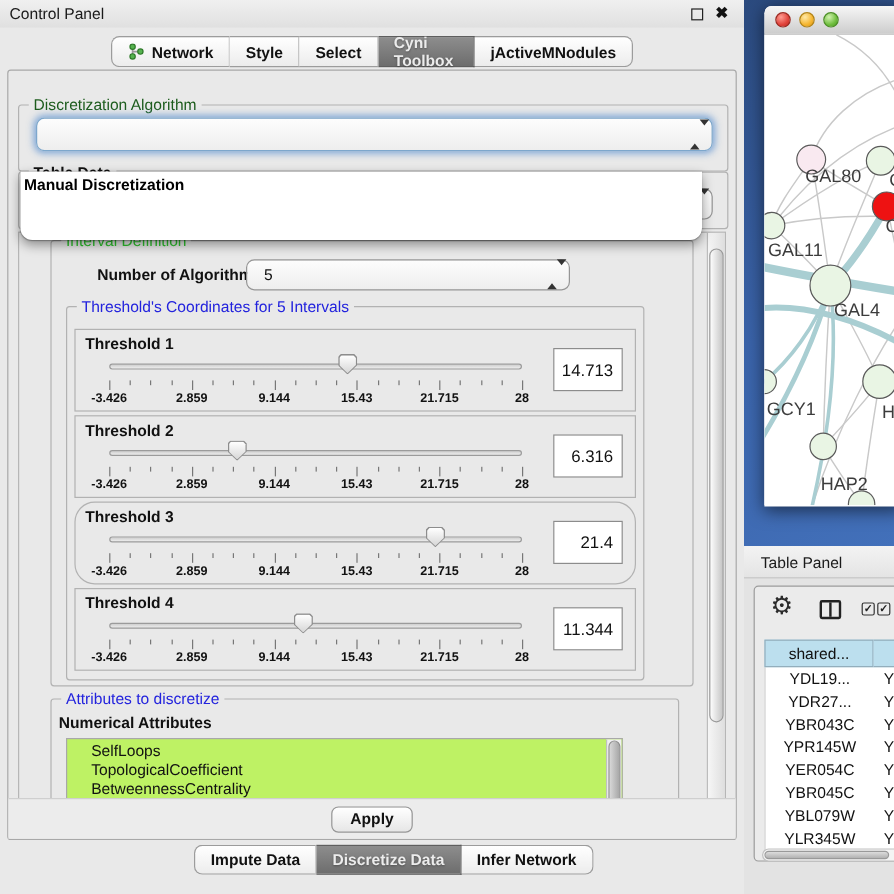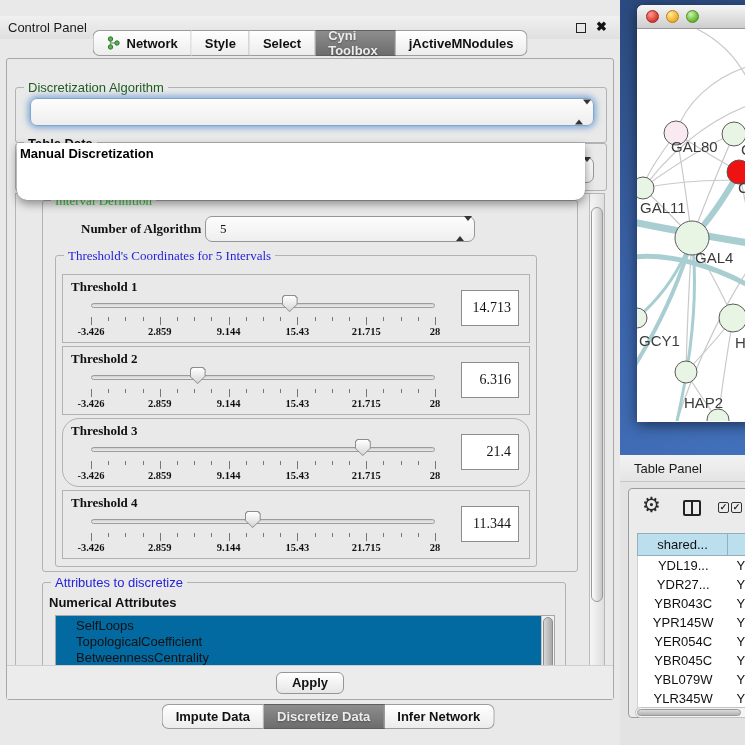--- a/index.html
+++ b/index.html
@@ -3,21 +3,21 @@
 <meta charset="utf-8">
 <style>
   * { box-sizing: border-box; margin: 0; padding: 0; }
   html,body { width:745px; height:745px; }
   body {
     position: relative; overflow: hidden;
     font-family: "Liberation Sans", sans-serif;
     background: #e9e9e9; color:#111;
   }
   
-  .titlebar { position:absolute; left:0; top:16px; width:620px; height:23px;
+  .titlebar { position:absolute; left:0; top:0; width:620px; height:23px;
     background: linear-gradient(#f0f0f0,#e0e0e0); }
   .titlebar .t { position:absolute; left:8px; top:4px; font-size:13px; color:#1a1a1a; }
   .float-btn { position:absolute; left:576px; top:7px; width:10px; height:10px; border:1.5px solid #222; background:transparent; }
   .close-btn { position:absolute; left:596px; top:3px; font-size:13px; font-weight:bold; color:#111; }
 
   .tabbar { position:absolute; display:flex; height:26px; }
   .tabbar.top { top:30px; left:310px; transform:translateX(-50%); }
   .tabbar.bottom { top:704px; left:328px; transform:translateX(-50%); height:25px; }
   .seg { display:flex; align-items:center; gap:6px; padding:0 13px; font-size:13px; font-weight:600;
     color:#111; background:linear-gradient(#ffffff,#ececec);
@@ -52,21 +52,21 @@
   #grp-table .gt { color:#111; font-weight:bold; }
   #table-combo { left:14px; top:13px; width:564px; height:26px; line-height:24px; padding-left:12px; }
 
   .scrollpane { position:absolute; left:8px; top:134px; width:590px; height:474px;
     border:1px solid #b6b6b6; background:#e9e9e9; overflow:hidden; }
   .vsb { position:absolute; right:0; top:0; width:15px; height:100%;
     background:linear-gradient(90deg,#f6f6f6,#dedede); border-left:1px solid #bcbcbc; }
   .vsb .vthumb { position:absolute; left:1px; top:13px; width:12px; height:395px; border-radius:6px;
     background:linear-gradient(90deg,#fdfdfd,#c6c6c6); border:1px solid #9a9a9a; }
 
-  #grp-interval { left:26px; top:6px; width:536px; height:372px;font-family:Liberation Serif, serif; }
+  #grp-interval { left:26px; top:6px; width:536px; height:372px; }
   #grp-interval > .gt { color:#2ec22e; }
   #noi-label { position:absolute; left:38px; top:20px; font-size:13px; font-weight:bold; }
   #noi-combo { left:162px; top:15px; width:270px; height:26px; line-height:24px; padding-left:14px; }
   #grp-thresh { left:12px; top:54px; width:482px; height:312px;padding-left:44px; }
   #grp-thresh > .gt { color:#2323dd; }
 
   .tpanel { position:absolute; left:6px; width:468px; height:69px; border:1px solid #b2b2b2; background:#e9e9e9; }
   .tpanel .tl { position:absolute; left:8px; top:4px; font-size:13px; font-weight:bold; }
   .track { position:absolute; left:28px; top:28px; width:344px; height:5px; border-radius:3px;
     border:1px solid #9b9b9b; background:linear-gradient(#cfcfcf,#ededed); }
@@ -76,21 +76,21 @@
     clip-path:polygon(15% 0,85% 0,100% 15%,100% 55%,50% 100%,0 55%,0 15%);
     background:linear-gradient(#ffffff,#d6d6d6); }
   .tick { position:absolute; width:1px; background:#777; top:42px; }
   .ticklab { position:absolute; top:51px; font-size:10.5px; font-weight:bold; color:#111; transform:translateX(-50%); }
   .vbox { position:absolute; left:398px; top:15px; width:58px; height:36px; background:#fff;
     border:1px solid #8c8c8c; font-size:14px; text-align:right; line-height:34px; padding-right:7px; }
 
   #grp-attrs { left:26px; top:388px; width:524px; height:92px; }
   #grp-attrs > .gt { color:#2323dd; }
   #attrs-sub { position:absolute; left:6px; top:12px; font-size:13px; font-weight:bold; }
-  #attr-list { position:absolute; left:12px; top:32px; width:500px; height:58px; background:#0369a1;
+  #attr-list { position:absolute; left:12px; top:32px; width:464px; height:58px; background:#bef264;
     border:1px solid #a8a8a8; overflow:hidden; padding:2px 0 0 20px; }
   .attr-item { font-size:13px; height:16px; line-height:16px; }
   #attr-vsb { position:absolute; right:0; top:0; width:13px; height:100%; background:#f0f0f0; border-left:1px solid #c0c0c0; }
   #attr-vsb .vthumb { position:absolute; left:1px; top:1px; width:10px; height:54px;
     background:linear-gradient(90deg,#d8d8d8,#a8a8a8); border:1px solid #8f8f8f; border-radius:5px; }
 
   .apply-bar { position:absolute; left:0; bottom:0; width:100%; height:34px; background:#ececec; border-top:1px solid #cfcfcf; }
   .apply-btn { position:absolute; left:50%; transform:translateX(-50%); top:6px; width:68px; height:22px;
     border:1px solid #969696; border-radius:6px; background:linear-gradient(#ffffff,#e6e6e6);
     font-size:13px; font-weight:600; text-align:center; line-height:20px; }

